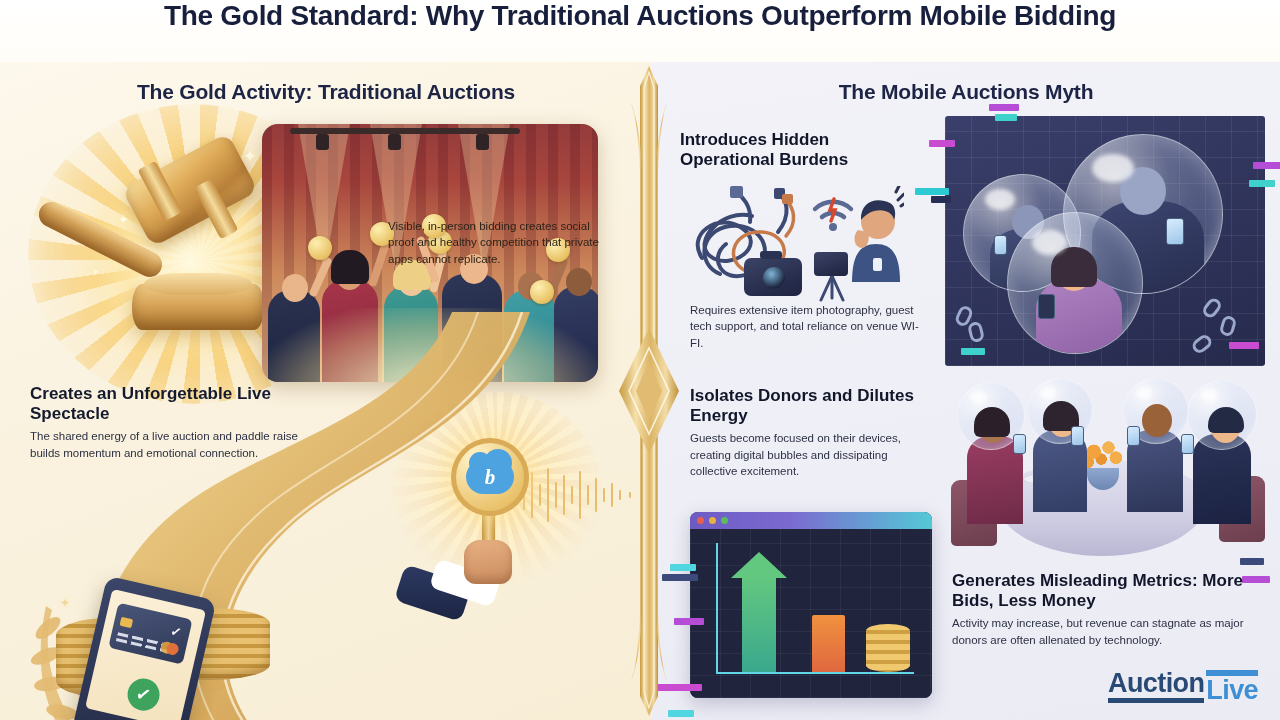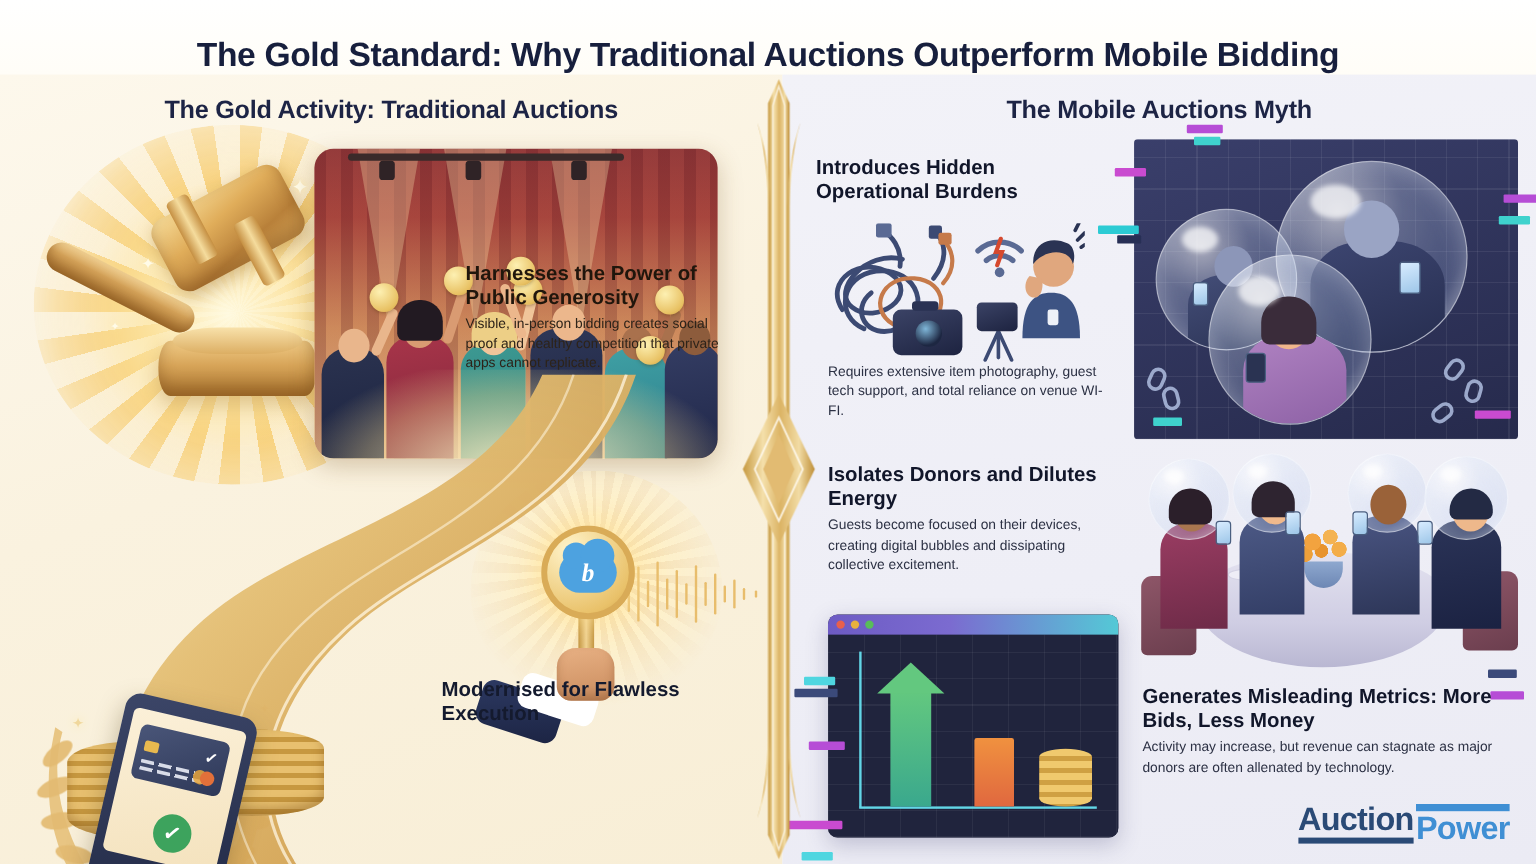--- a/index.html
+++ b/index.html
@@ -8,21 +8,21 @@
     font-family:"Liberation Sans", sans-serif;
     background:#ffffff;
     position:relative;
   }
   #stage { position:relative; width:1280px; height:720px; overflow:hidden; background:#fdfbf4; }
 
   
   .header-band {
     position:absolute; left:0; top:0; width:1280px; height:62px;
     background:linear-gradient(180deg,#ffffff 0%,#fffdf7 100%);
-    display:flex; align-items:flex-end; justify-content:center; z-index:40;
+    display:flex; align-items:flex-start; justify-content:center; z-index:40;
   }
   .main-title {
     font-size:28px; font-weight:bold; color:#171f3d; letter-spacing:-0.3px;
     white-space:nowrap;
   }
 
   
   .panel { position:absolute; top:62px; height:658px; overflow:hidden; }
   .panel-left { left:0; width:652px; background:linear-gradient(160deg,#fdf8ec 0%,#faf2df 45%,#f8eed6 100%); }
   .panel-right{ left:652px; width:628px; background:linear-gradient(170deg,#f2f2f8 0%,#eeeef6 60%,#ebebf4 100%); }
@@ -457,27 +457,29 @@
           </div>
           <div class="chk-big">✓</div>
         </div>
 
       </div>
       <div class="sparkle" style="left:60px;top:534px;color:#f0d79c;font-size:12px;">✦</div>
       <div class="sparkle" style="left:216px;top:522px;color:#f0d79c;font-size:11px;">✦</div>
     </div>
 
     <div class="tblock onart" style="left:388px; top:156px; width:212px;">
-      <h3>Harnesses the Power of Public Generosity</h3>
       <p>Visible, in-person bidding creates social proof and healthy competition that private apps cannot replicate.</p>
     </div>
 
+    <div class="tblock" style="left:30px; top:322px; width:272px;">
+      <h3>Creates an Unforgettable Live Spectacle</h3>
+      <p>The shared energy of a live auction and paddle raise builds momentum and emotional connection.</p>
+    </div>
 
     <div class="tblock" style="left:368px; top:503px; width:222px;">
-      <h3>Modernised for Flawless Execution</h3>
     </div>
   </div>
 
   <div class="panel panel-right">
     <div class="panel-title">The Mobile Auctions Myth</div>
 
     <div>
       <svg class="wires-art" viewBox="0 0 250 104" style="left:38px;top:124px;">
         <g fill="none" stroke="#3c4a73" stroke-width="4" stroke-linecap="round">
           <path d="M12,72 C-4,48 28,26 52,42 C78,60 40,86 20,70 C2,56 32,22 62,30"></path>
@@ -659,16 +661,16 @@
     <path d="M32,10 L37,26 L37,630 L32,646 L27,630 L27,26 Z" fill="none" stroke="#fffaf0" stroke-width="1.2" opacity=".8"></path>
     <path d="M14,40 q8,28 9,70 l0,440 q-1,42 -9,70 q10,-28 11,-70 l0,-440 q-1,-42 -11,-70 Z" fill="url(#gd)" opacity=".92"></path>
     <path d="M50,40 q-8,28 -9,70 l0,440 q1,42 9,70 q-10,-28 -11,-70 l0,-440 q1,-42 11,-70 Z" fill="url(#gd)" opacity=".92"></path>
     <path d="M32,266 L62,329 L32,392 L2,329 Z" fill="url(#gd)"></path>
     <path d="M32,286 L52,329 L32,372 L12,329 Z" fill="none" stroke="#fffaf0" stroke-width="1.6" opacity=".85"></path>
     <path d="M32,300 L45,329 L32,358 L19,329 Z" fill="#e2bb72"></path>
   </svg>
 
   <div class="logo">
     <span class="logo-a">Auction</span>
-    <span class="logo-z">Power</span>
+    <span class="logo-z">Live</span>
   </div>
 
 </div>
 
 </body></html>

